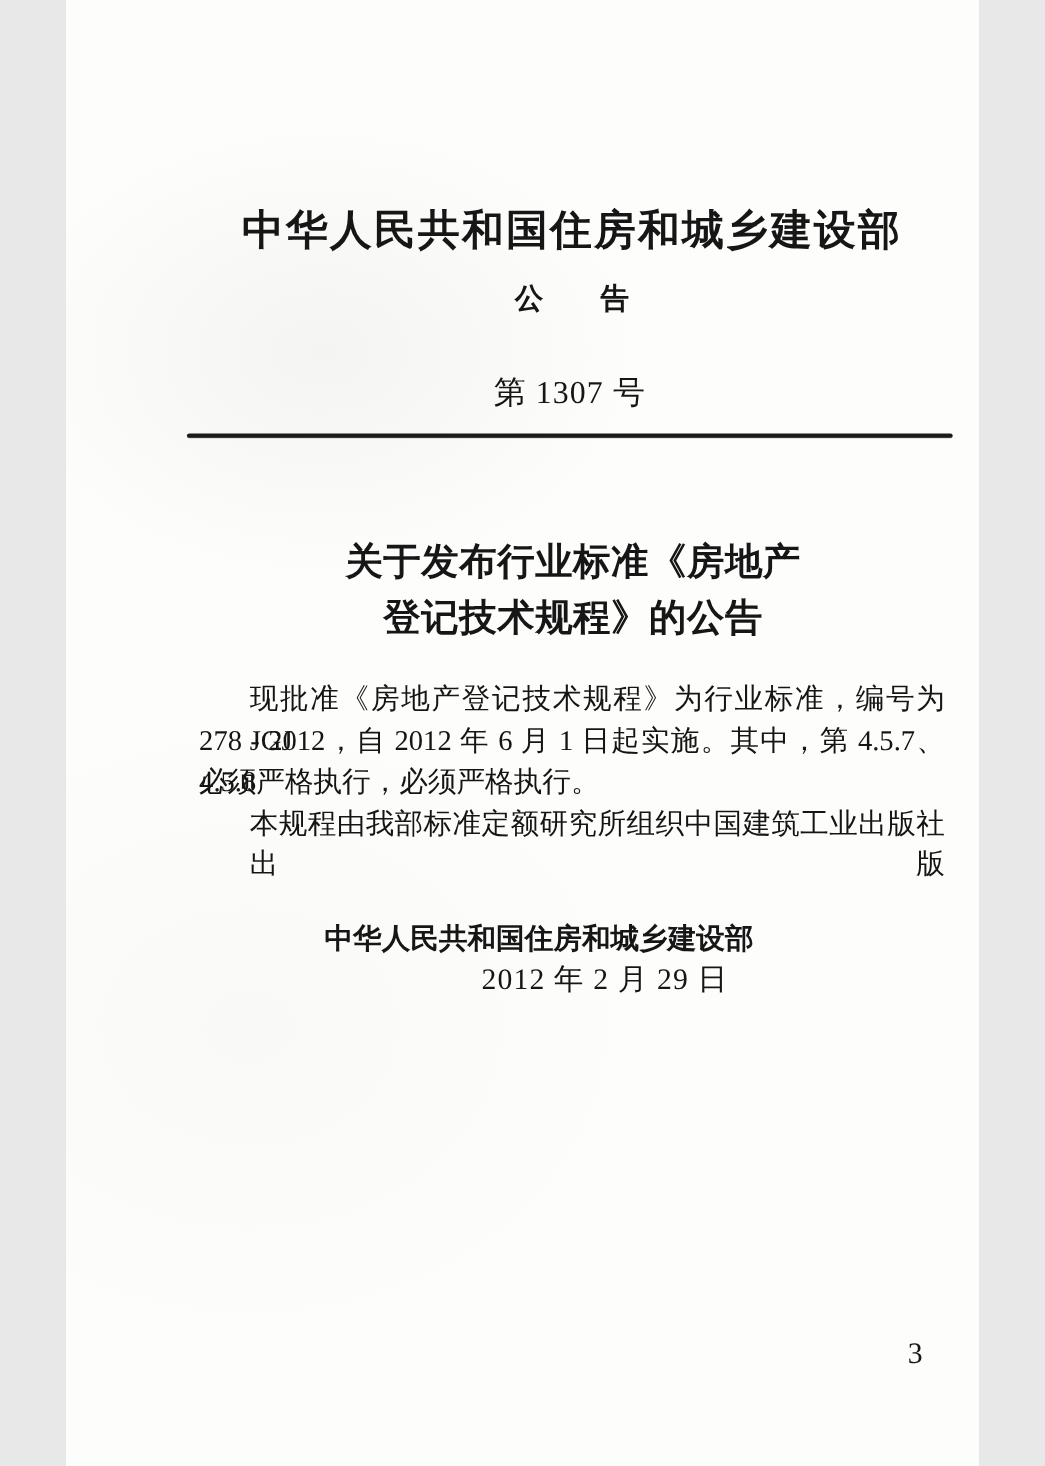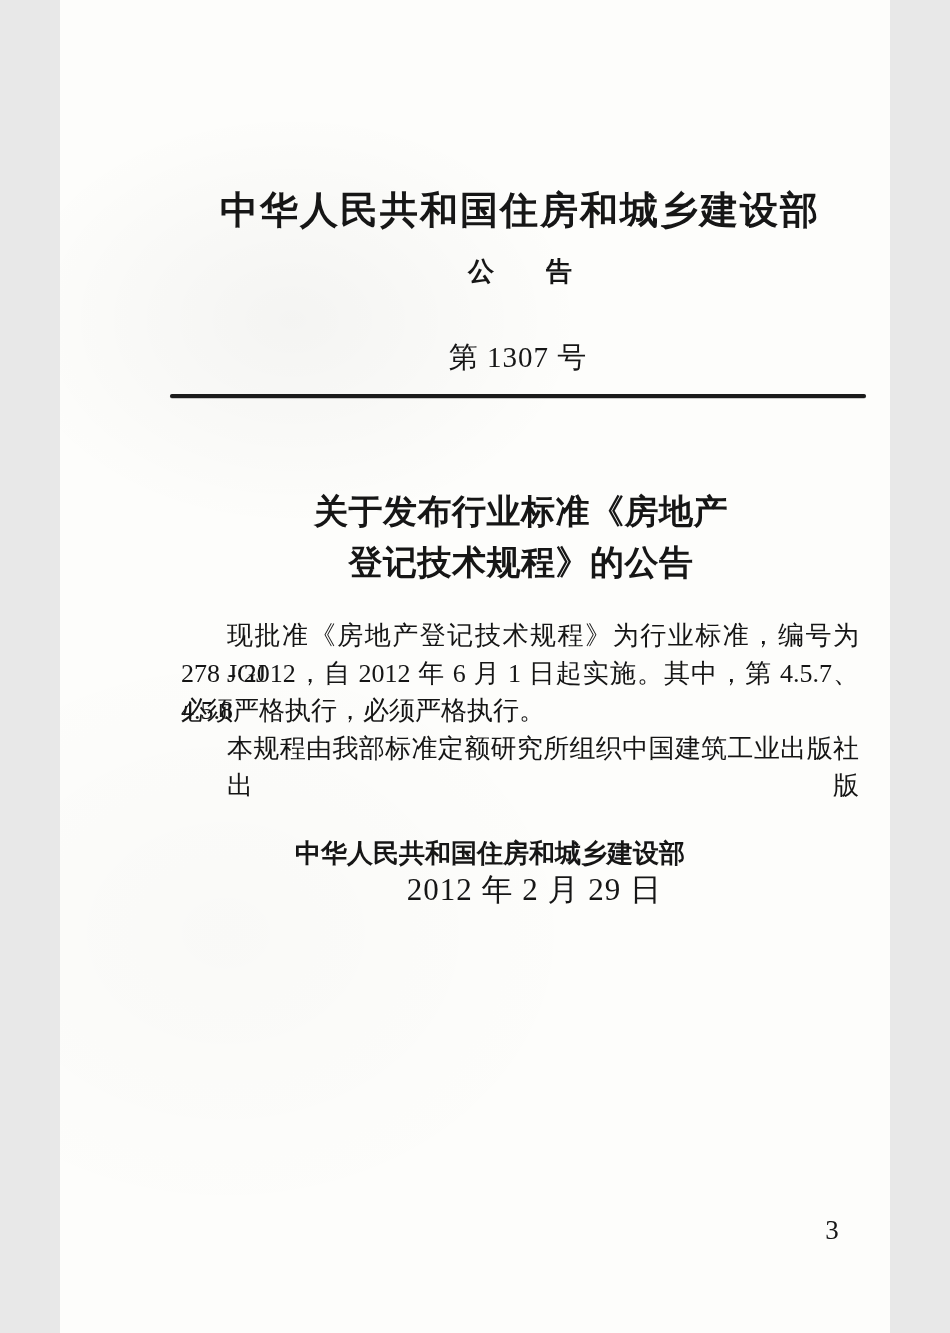--- a/index.html
+++ b/index.html
@@ -92,21 +92,21 @@
   .signature-org {
     top: 838px; right: 205px;
     font-family: "Liberation Sans", "DejaVu Sans", sans-serif;
     font-weight: bold;
     font-size: 26px;
     line-height: 30px;
     white-space: nowrap;
   }
   .signature-date {
     top: 874px; right: 228px;
-    font-size: 31px;
+    font-size: 27px;
     line-height: 32px;
     letter-spacing: 1px;
     white-space: nowrap;
   }
 
   
   .page-number {
     top: 1213px; left: 742px;
     width: 60px;
     text-align: center;

